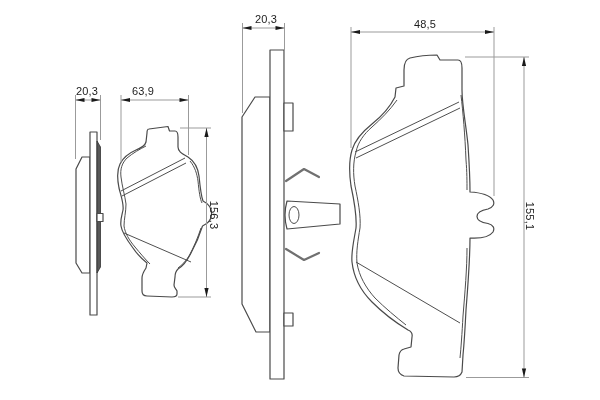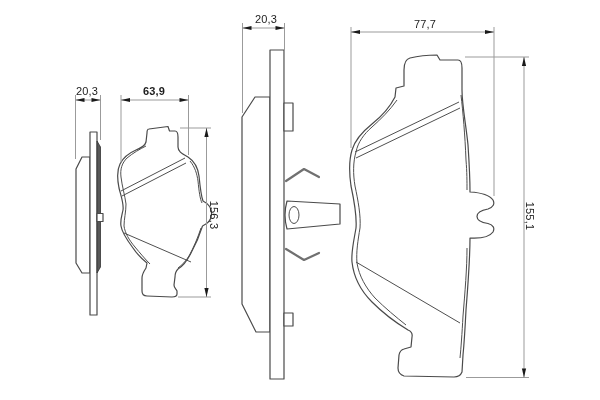--- a/index.html
+++ b/index.html
@@ -162,23 +162,23 @@
     <line class="dimline" x1="465" y1="57" x2="529" y2="57"></line>
     <line class="dimline" x1="466" y1="377.5" x2="529" y2="377.5"></line>
     <line class="dimline" x1="524" y1="57" x2="524" y2="377.5"></line>
     <polygon class="arrow" points="524,57 521.9,66 526.1,66"></polygon>
     <polygon class="arrow" points="524,377.5 521.9,368.5 526.1,368.5"></polygon>
   </g>
 </svg>
 
 <div class="dim-label" style="left:87px;top:91px;">20,3</div>
 
-<div class="dim-label" style="left:154px;top:91px;font-weight:bold;">63,9</div>
+<div class="dim-label" style="left:143px;top:91px;">63,9</div>
 
 <div class="dim-label vertical" style="left:214px;top:215px;">156,3</div>
 
 <div class="dim-label" style="left:266px;top:19px;">20,3</div>
 
-<div class="dim-label" style="left:425px;top:24px;">77,7</div>
+<div class="dim-label" style="left:425px;top:24px;">48,5</div>
 
 <div class="dim-label vertical" style="left:530px;top:216px;">155,1</div>
 
 </div>
 
 </body></html>

